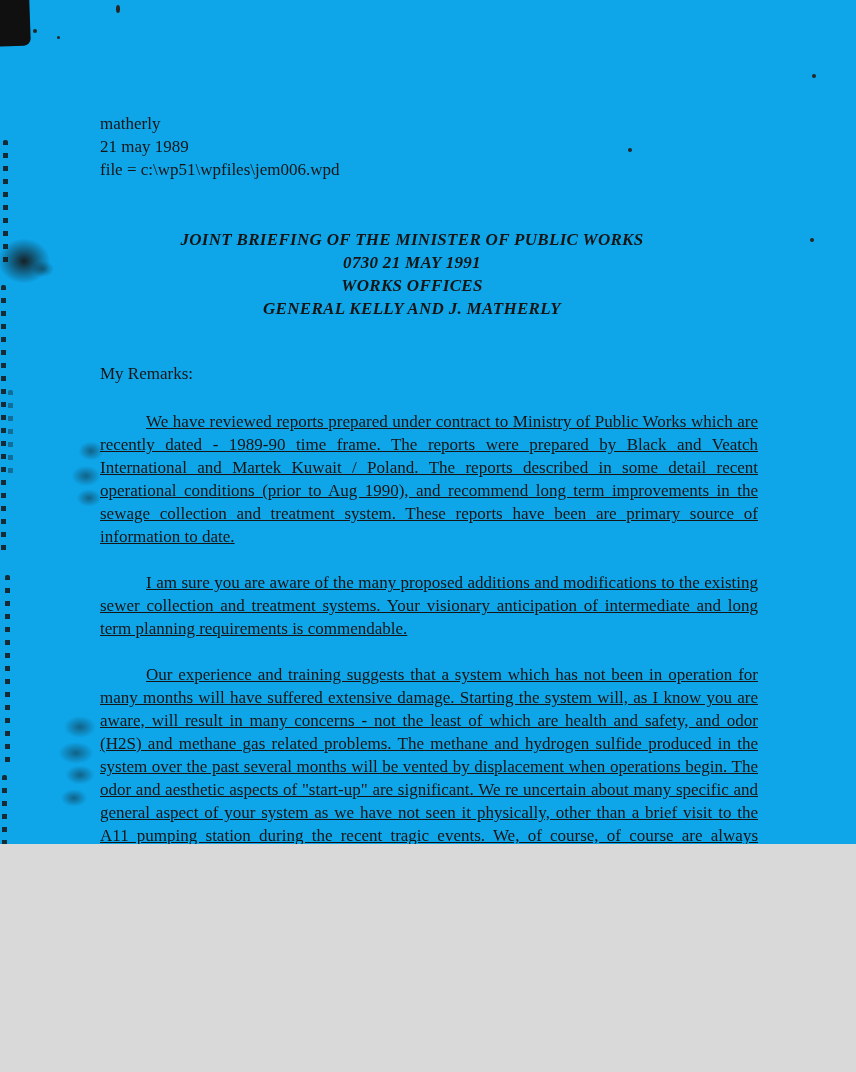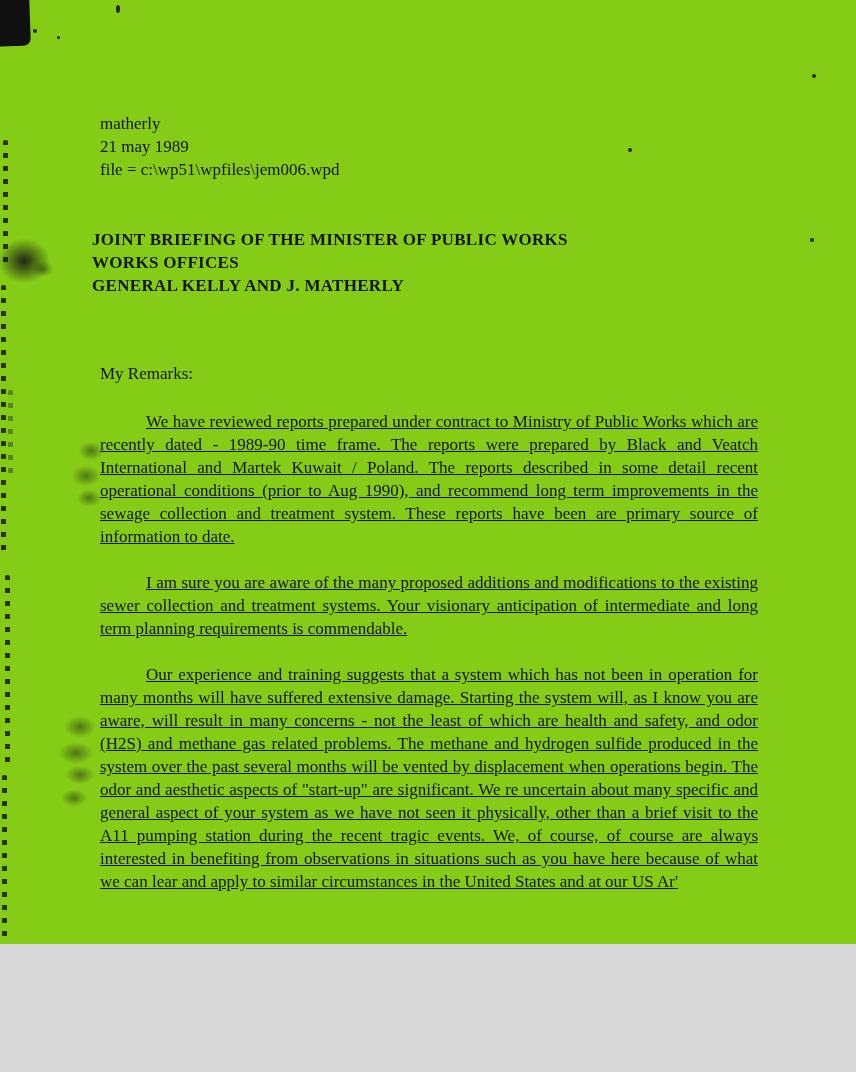--- a/index.html
+++ b/index.html
@@ -1,33 +1,33 @@
 <!DOCTYPE html>
 <html><head>
 <meta charset="utf-8">
 <style>
   html,body{margin:0;padding:0;background:#d9d9d9;}
   .page{
     position:relative;
-    width:856px;height:944px;
-    background:#84cc16;
+    width:856px;height:844px;
+    background:#0ea5e9;
     overflow:hidden;
     font-family:"Liberation Serif", serif;
     color:#151515;
     box-shadow:0 0 4px rgba(0,0,0,.3);
   }
   
   .header-block{
     position:absolute;left:100px;top:112px;
     font-size:17px;line-height:23px;
   }
   .title-block{
-    position:absolute;left:92px;top:228px;width:658px;
-    text-align:left;font-weight:bold;
-    font-size:17px;line-height:23px;letter-spacing:.3px;
+    position:absolute;left:83px;top:228px;width:658px;
+    text-align:center;font-weight:bold;
+    font-size:17px;line-height:23px;letter-spacing:.3px;font-style:italic;
   }
   .salutation{
     position:absolute;left:100px;top:362px;
     font-size:17px;line-height:23px;
   }
   .body-block{
     position:absolute;left:100px;top:410px;width:658px;
     font-size:17px;line-height:23px;
     text-align:justify;
   }
@@ -104,20 +104,21 @@
   </div>
 
   <div class="header-block">
     <div>matherly</div>
     <div>21 may 1989</div>
     <div>file = c:\wp51\wpfiles\jem006.wpd</div>
   </div>
 
   <div class="title-block">
     <div>JOINT BRIEFING OF THE MINISTER OF PUBLIC WORKS</div>
+    <div>0730 21 MAY 1991</div>
     <div>WORKS OFFICES</div>
     <div>GENERAL KELLY AND J. MATHERLY</div>
   </div>
 
   <div class="salutation">My Remarks:</div>
 
   <div class="body-block">
     <p>We have reviewed reports prepared under contract to Ministry of Public Works which are recently dated - 1989-90 time frame.  The reports were prepared by Black and Veatch International and Martek Kuwait / Poland.  The reports described in some detail recent operational conditions (prior to Aug 1990), and recommend long term improvements in the sewage collection and treatment system.  These reports have been are primary source of information to date.</p>
     <p>I am sure you are aware of the many proposed additions and modifications to the existing sewer collection and treatment systems.  Your visionary anticipation of intermediate and long term planning requirements is commendable.</p>
     <p>Our experience and training suggests that a system which has not been in operation for many months will have suffered extensive damage.  Starting the system will, as I know you are aware, will result in many concerns - not the least of which are health and safety, and odor (H2S) and methane gas related problems.  The methane and hydrogen sulfide produced in the system over the past several months will be vented by displacement when operations begin.  The odor and aesthetic aspects of "start-up" are significant.  We re uncertain about many specific and general aspect of your system as we have not seen it physically, other than a brief visit to the A11 pumping station during the recent tragic events.  We, of course, of course are always interested in benefiting from observations in situations such as you have here because of what we can lear and apply to similar circumstances in the United States and at our US Ar'</p>

